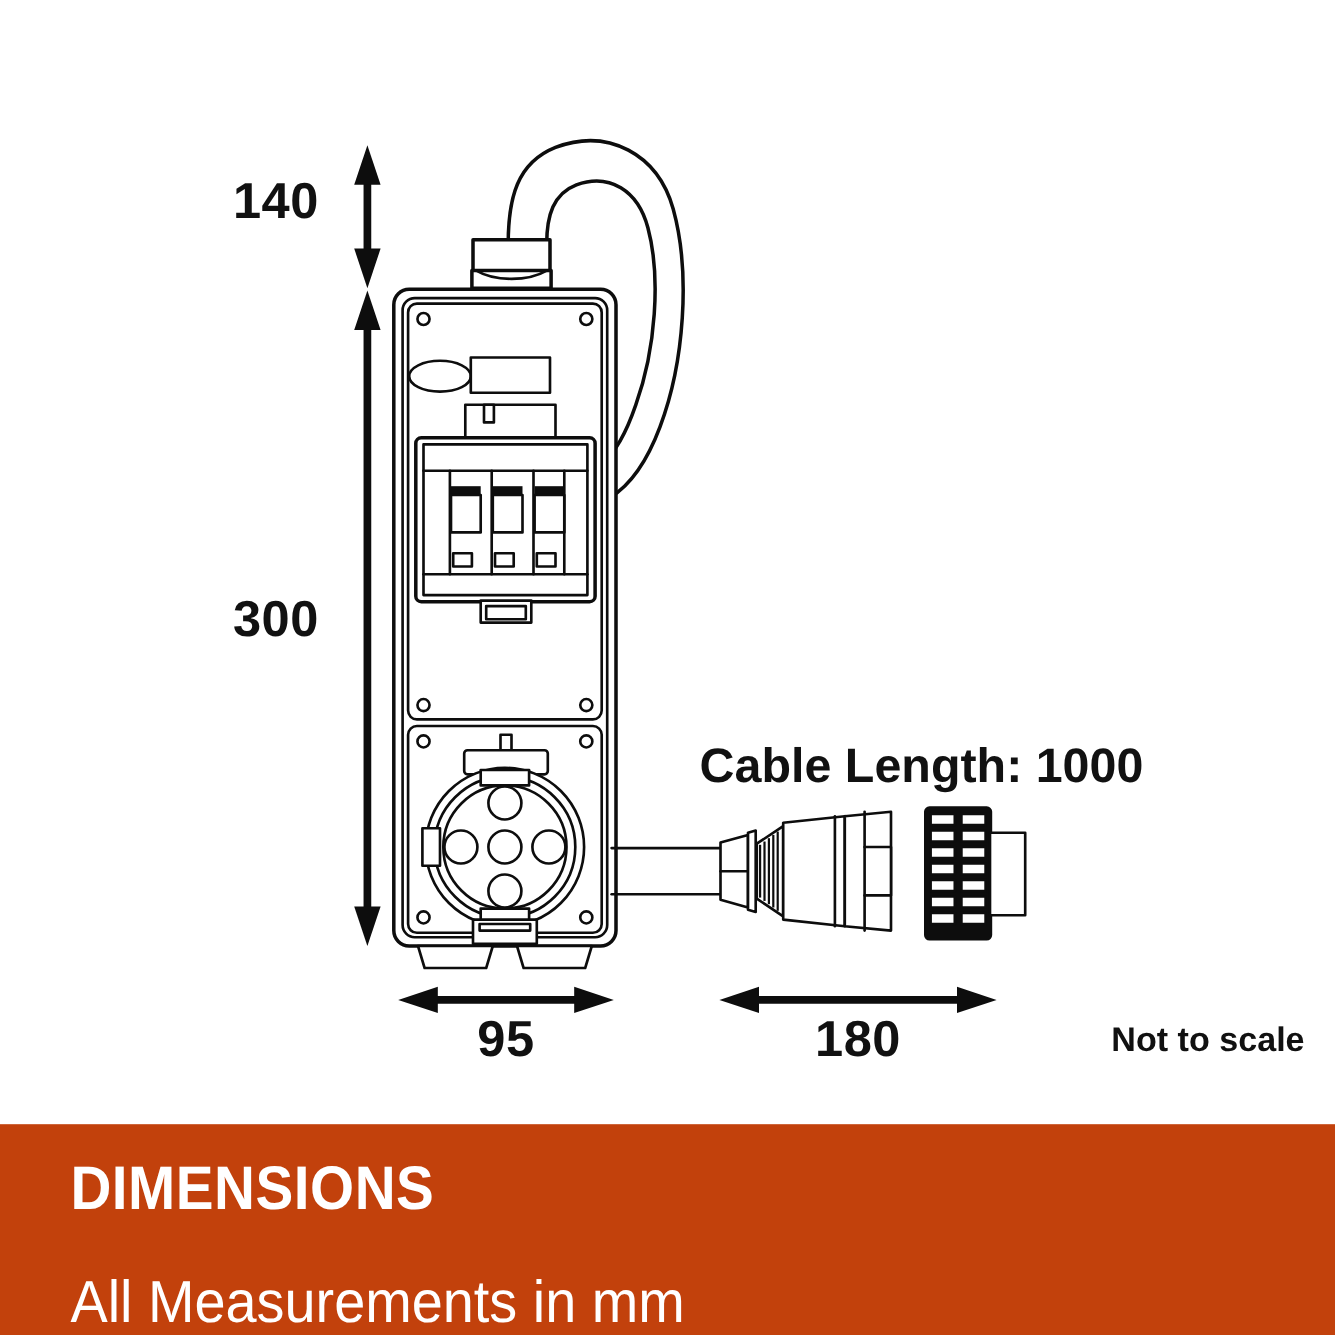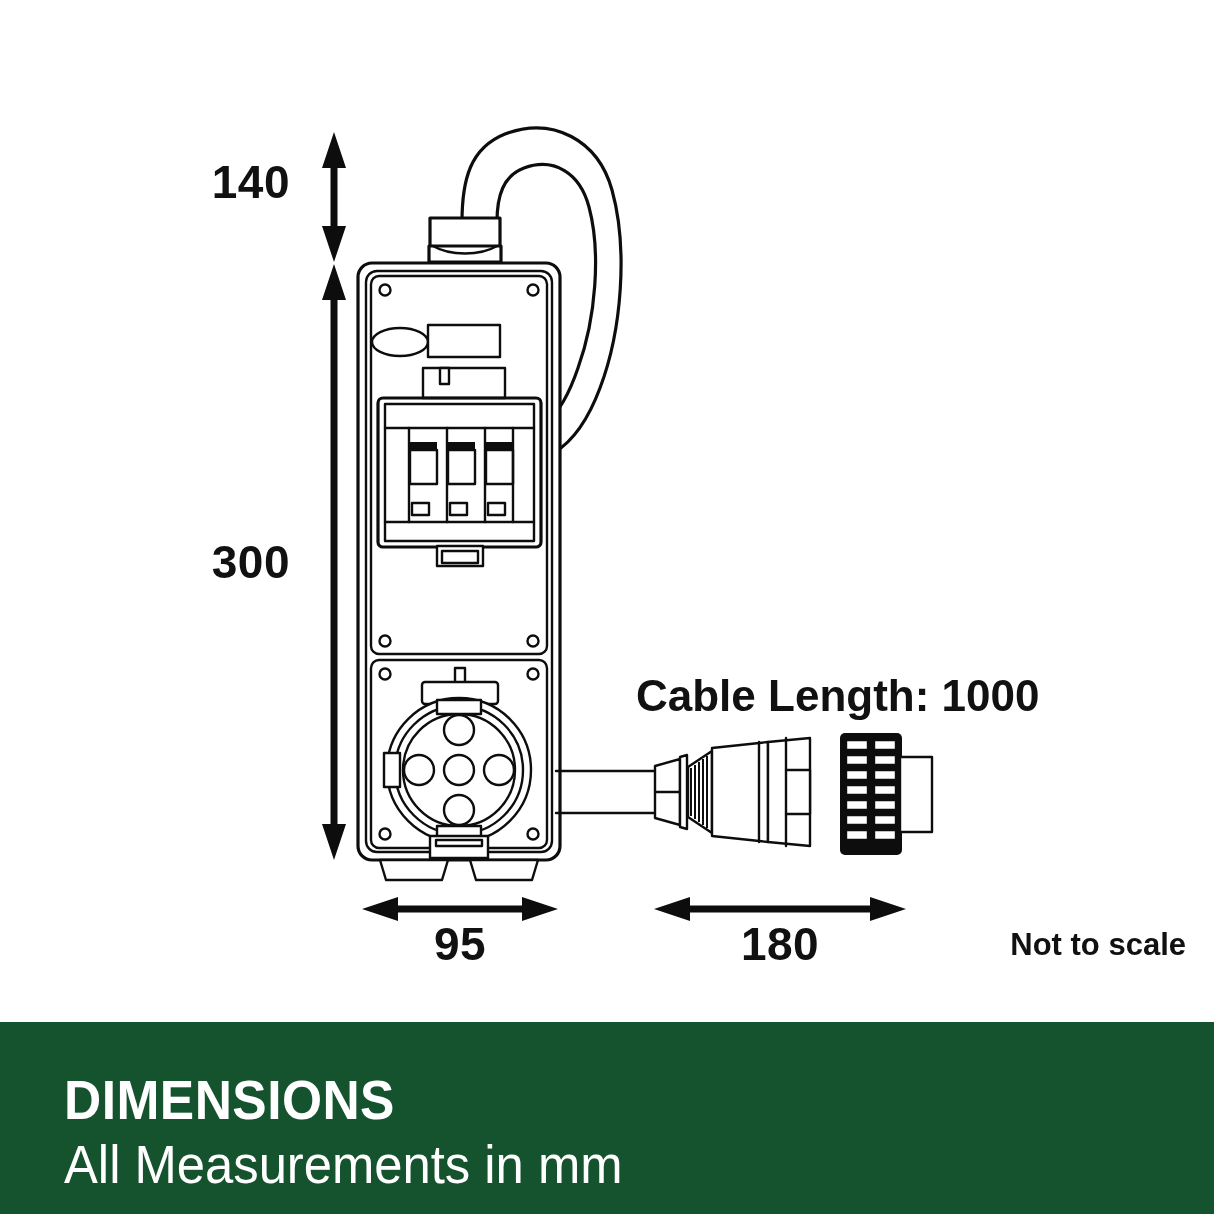--- a/index.html
+++ b/index.html
@@ -344,18 +344,18 @@
         <text class="dim-label" x="780" y="960" text-anchor="middle">180</text>
       </g>
 
       <text class="cable-label" x="636" y="711">Cable Length: 1000</text>
 
       <text class="scale-note" x="1186" y="955" text-anchor="end">Not to scale</text>
 
     </svg>
   </div>
 
-  <div class="banner" id="banner" style="background: #14532d; color: rgb(255, 255, 255);">
+  <div class="banner" id="banner" style="background: #c2410c; color: rgb(255, 255, 255); justify-content: space-between;">
     <div class="banner-title">DIMENSIONS</div>
     <div class="banner-sub">All Measurements in mm</div>
   </div>
 
 </div>
 
 </body></html>

